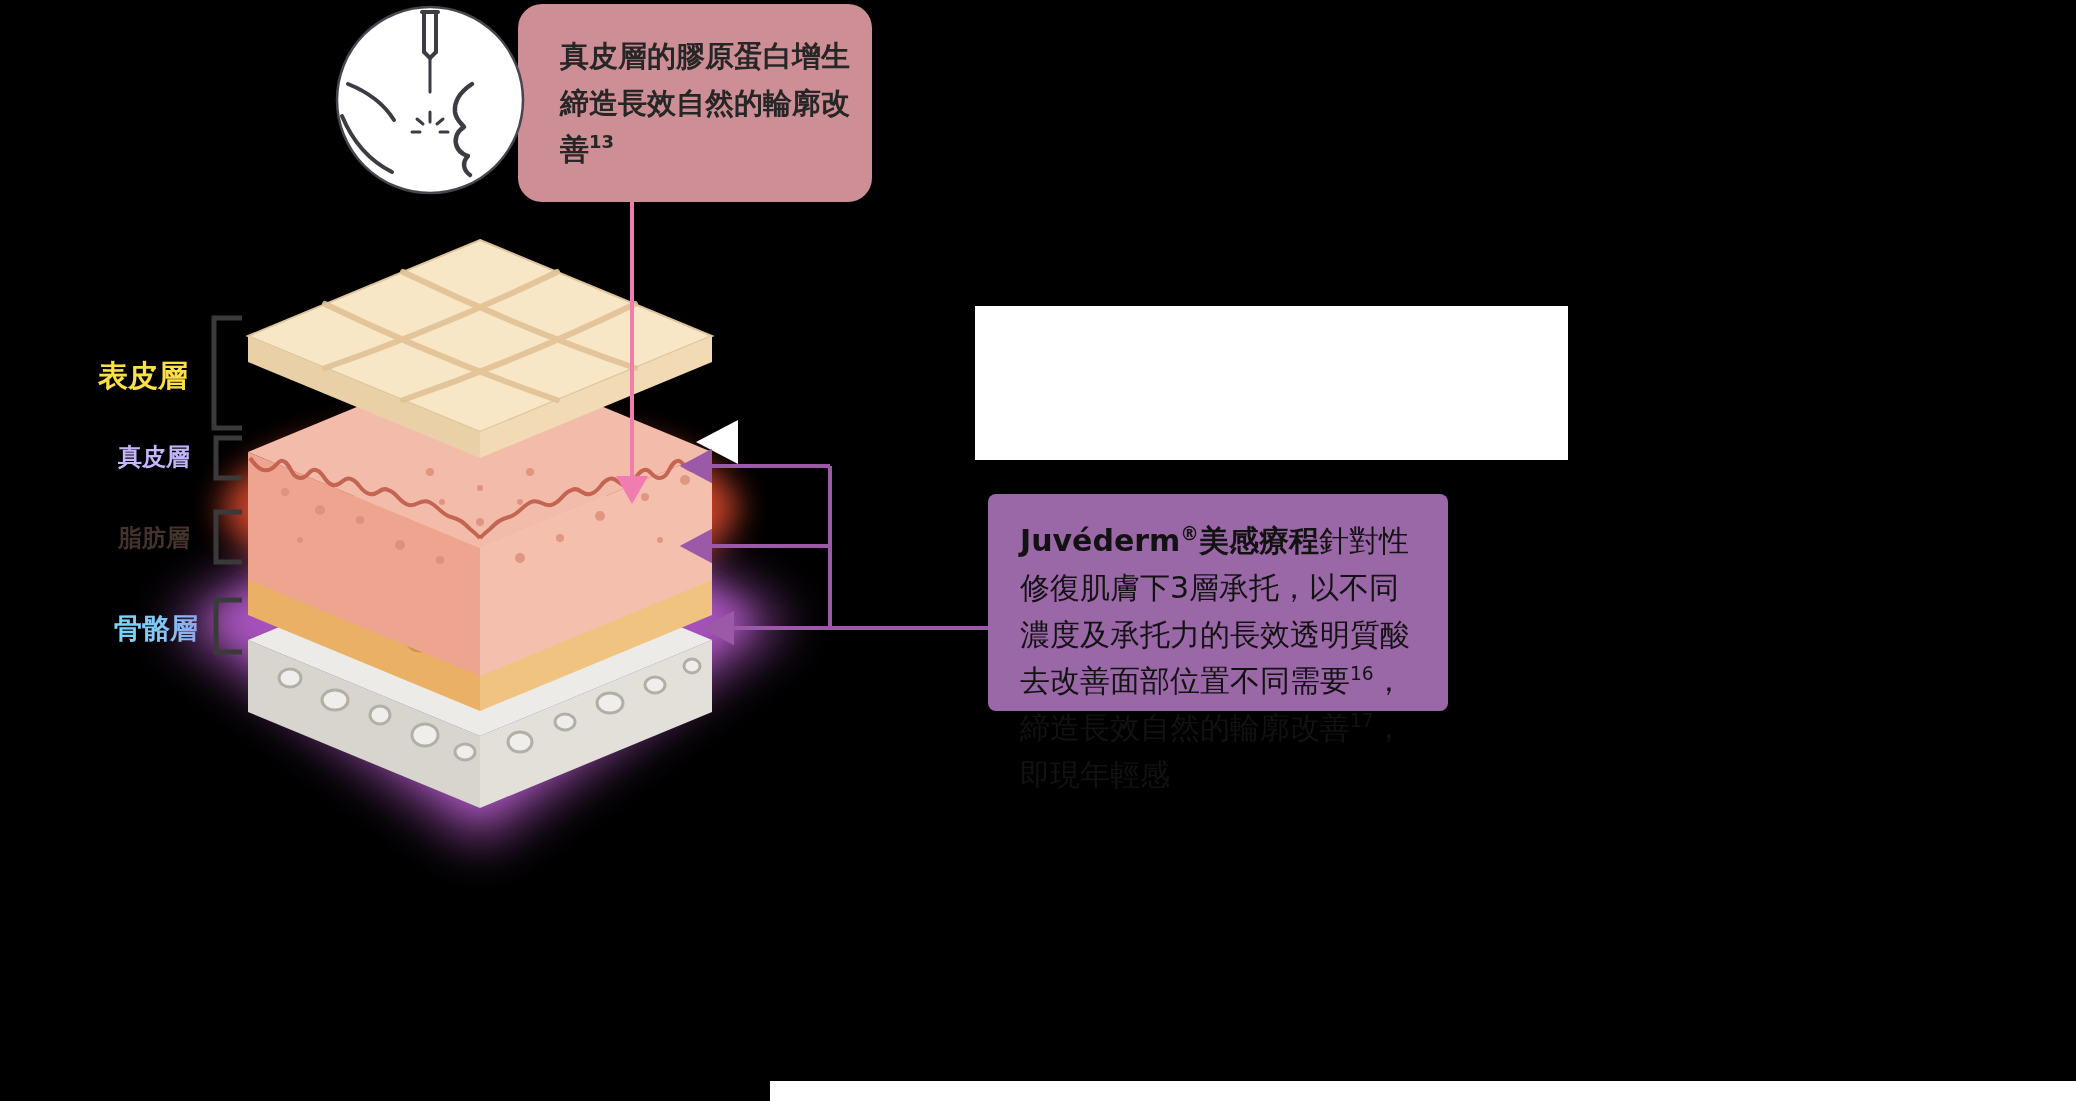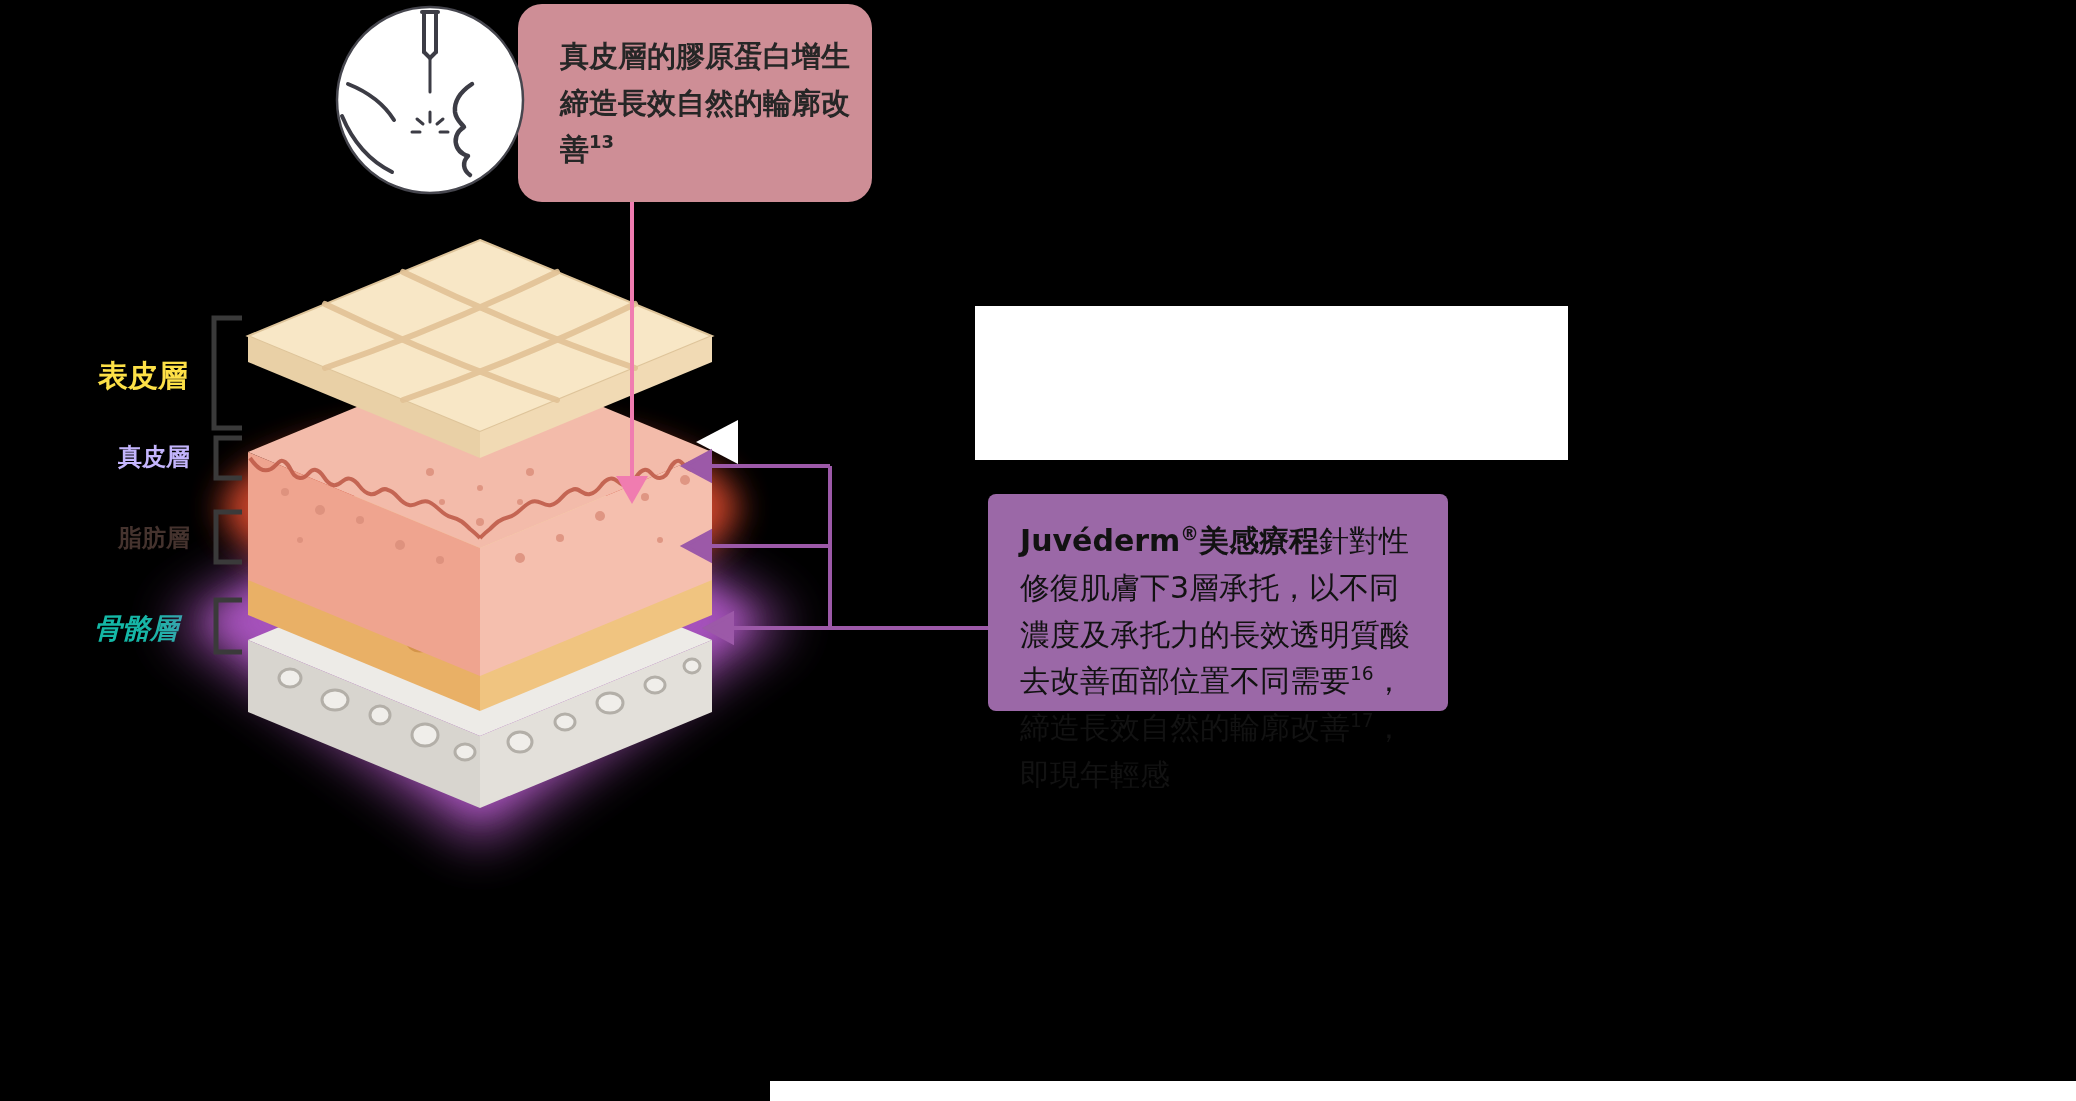--- a/index.html
+++ b/index.html
@@ -33,21 +33,21 @@
   .juvederm-callout .brand{font-weight:bold;}
   sup{font-size:0.62em;text-align:right;}
   
   .layer-label{
     text-align:right;width:110px;
     font-weight:700;
   }
   .lbl-epidermis{left:78px;top:356px;font-size:30px;color:#fde047;}
   .lbl-dermis  {left:80px;top:441px;font-size:24px;color:#c4b5fd;}
   .lbl-fat     {left:80px;top:522px;font-size:24px;color:#45332e;font-family:Liberation Serif, serif;}
-  .lbl-bone    {left:68px;top:610px;font-size:28px;color:#14b8a6;font-style:italic;}
+  .lbl-bone    {left:88px;top:610px;font-size:28px;color:#7dd3fc;}
   svg.overlay{position:absolute;left:0;top:0;pointer-events:none;}
 </style>
 </head>
 <body>
 
 <div class="stage">
 
   <div class="abs white-panel"></div>
 
   <div class="abs bottom-strip"></div>

